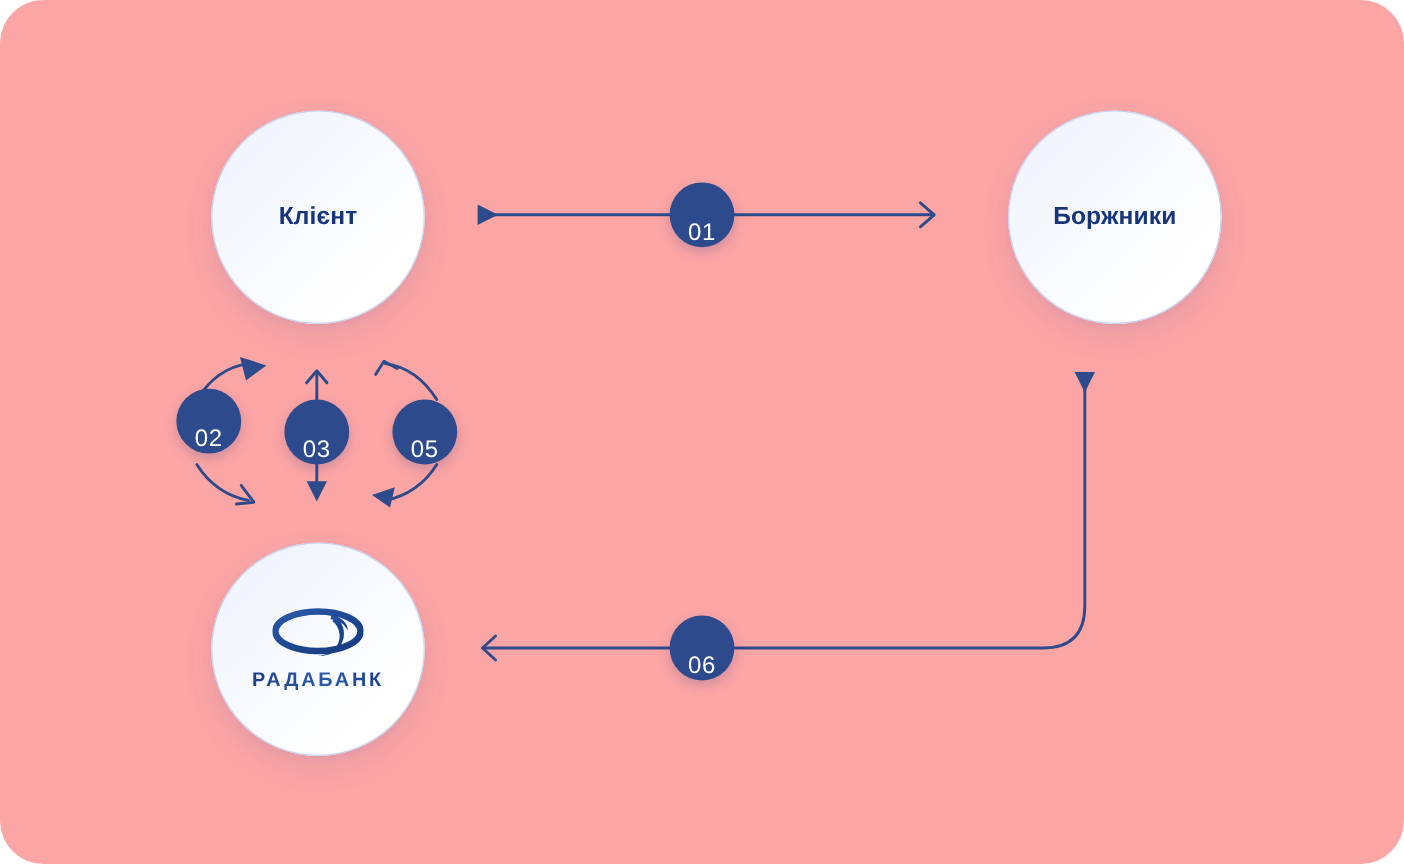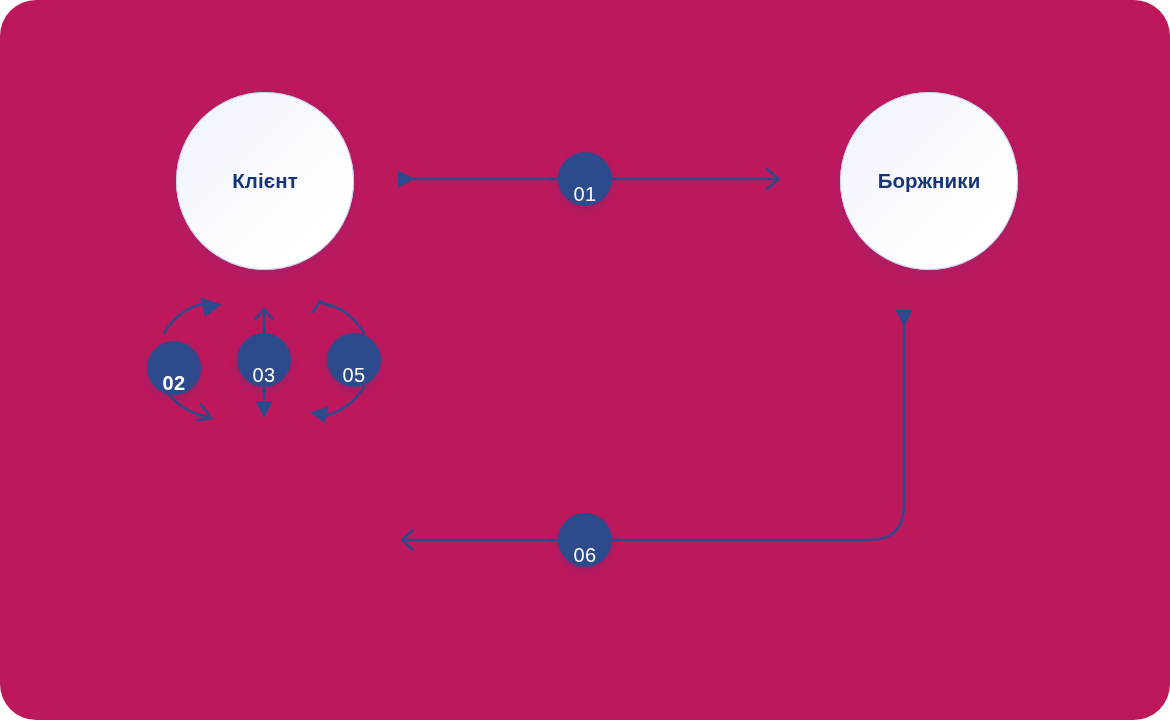--- a/index.html
+++ b/index.html
@@ -10,21 +10,21 @@
   body {
     width: 1170px;
     height: 720px;
     font-family: "Liberation Sans", sans-serif;
     overflow: hidden;
   }
   #stage {
     position: relative;
     width: 1170px;
     height: 720px;
-    background: #be185d;
+    background: #fca5a5;
     border-radius: 36px;
     overflow: hidden;
   }
   #svgroot {
     position: absolute;
     inset: 0;
     width: 1170px;
     height: 720px;
   }
   
@@ -81,21 +81,21 @@
     color: #ffffff;
     display: flex;
     align-items: flex-end;
     justify-content: center;
     font-size: 20px;
     font-weight: normal;
     letter-spacing: 0.5px;
     box-shadow: 0 4px 10px rgba(40, 66, 130, 0.22);
   }
   #badge-01 { left: 558px; top: 152px; }
-  #badge-02 { left: 147px; top: 341px; font-weight: bold; }
+  #badge-02 { left: 147px; top: 324px; }
   #badge-03 { left: 237px; top: 333px; }
   #badge-05 { left: 327px; top: 333px; }
   #badge-04 { left: 558px; top: 513px; }
 </style>
 </head>
 <body>
 
 <div id="stage">
 
   <svg id="svgroot" viewBox="0 0 1170 720">
@@ -138,20 +138,42 @@
   </svg>
 
   <div class="node" id="node-client">
     <span class="node-label">Клієнт</span>
   </div>
 
   <div class="node" id="node-debtors">
     <span class="node-label">Боржники</span>
   </div>
 
+  <div class="node" id="node-bank">
+    <div class="bank-logo">
+      <svg class="bank-mark" width="76" height="46" viewBox="0 0 76 46">
+        <defs>
+          <linearGradient id="markGrad" x1="0" y1="0" x2="1" y2="1">
+            <stop offset="0%" stop-color="#2b5aa8"></stop>
+            <stop offset="55%" stop-color="#1d4690"></stop>
+            <stop offset="100%" stop-color="#173a7c"></stop>
+          </linearGradient>
+        </defs>
+
+        <ellipse cx="38" cy="21" rx="35.5" ry="16.5" fill="none" stroke="url(#markGrad)" stroke-width="5.4"></ellipse>
+
+        <path d="M 52.5 8.5
+                 A 17.5 17.5 0 1 1 30 37.5
+                 A 14 14 0 1 0 50 12.5 Z" fill="url(#markGrad)"></path>
+
+        <path d="M 49 7.5 C 57 9 62.5 13.5 63 20.5 C 60 15 55.5 11.5 48.5 11" fill="url(#markGrad)"></path>
+      </svg>
+      <span class="bank-name">РАДАБАНК</span>
+    </div>
+  </div>
 
   <div class="badge" id="badge-01">
     <span>01</span>
   </div>
   <div class="badge" id="badge-02">
     <span>02</span>
   </div>
   <div class="badge" id="badge-03">
     <span>03</span>
   </div>

